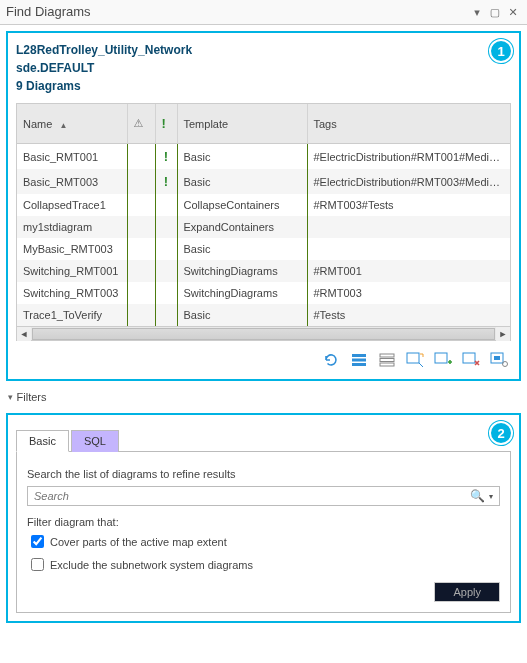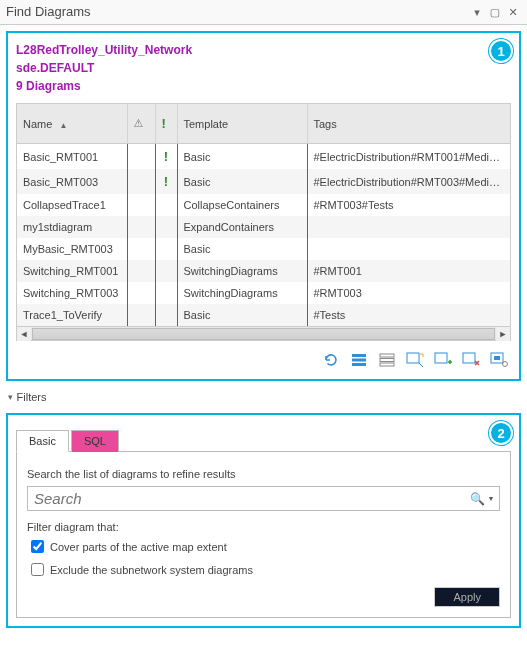--- a/index.html
+++ b/index.html
@@ -51,21 +51,21 @@
     font-size: 13px;
     display: flex;
     align-items: center;
     justify-content: center;
     border: 2px solid #fff;
     box-shadow: 0 0 0 1px #00b3e3;
   }
   .hdr-line {
     font-weight: bold;
     font-size: 12px;
-    color: #a21caf;
+    color: #0c4a6e;
     margin: 2px 0 4px 0;
   }
   .table-wrap {
     border: 1px solid #ccc;
     margin-top: 10px;
   }
   table {
     width: 100%;
     border-collapse: collapse;
     table-layout: fixed;
@@ -151,21 +151,21 @@
   .filters-hdr .chev { font-size:9px;margin-right:4px;color:#666; }
   .tabs {
     display:flex;
     border-bottom:1px solid #bbb;
     margin-top:6px;
   }
   .tab {
     padding:4px 12px;
     border:1px solid #bbb;
     border-bottom:none;
-    background:#ec4899;
+    background:#c4b5fd;
     margin-right:2px;
     cursor:pointer;
     font-size:11px;
     position:relative;
     top:1px;
   }
   .tab.active {
     background:#fff;
     border-bottom:1px solid #fff;
   }
@@ -180,21 +180,21 @@
     border:1px solid #bbb;
     padding:2px 4px;
     margin:6px 0 10px 0;
   }
   .search-row input {
     flex:1;
     border:none;
     outline:none;
     font-style:italic;
     color:#888;
-    font-size:15px;
+    font-size:11px;
   }
   .search-row .sicon {
     color:#555;
     font-size:12px;
     padding:0 2px;
   }
   .cb-row {
     display:flex;align-items:center;
     margin:4px 0;
     font-size:11px;color:#444;

